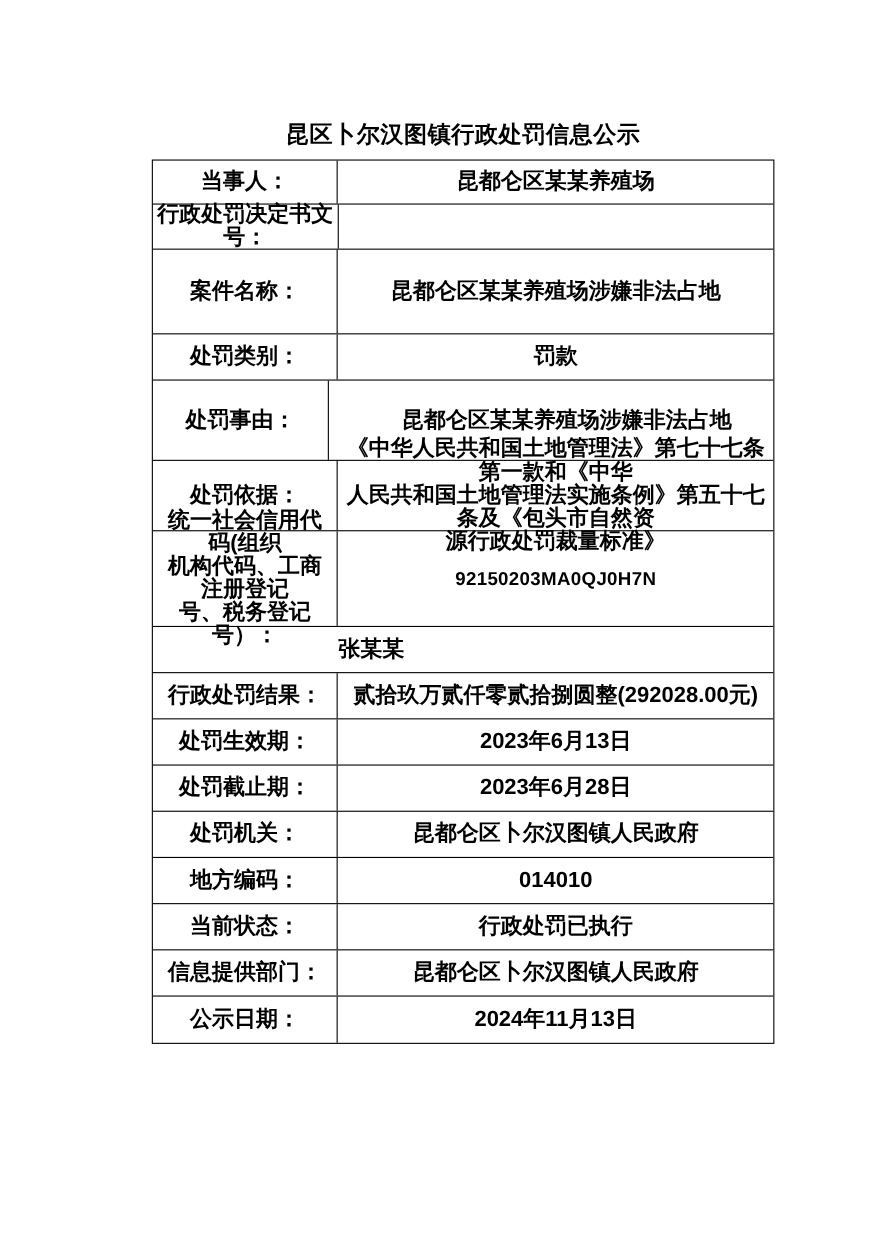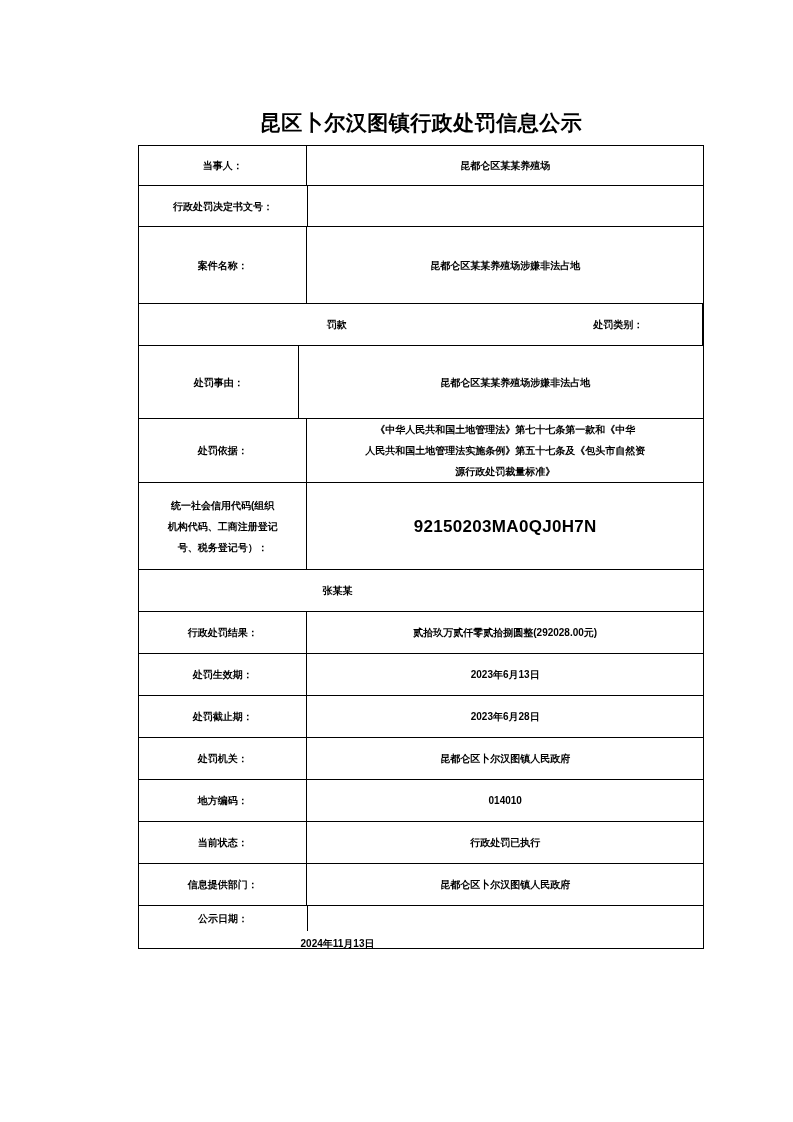--- a/index.html
+++ b/index.html
@@ -36,31 +36,30 @@
     border: 1px solid #000000;
     box-sizing: border-box;
   }
   .row {
     display: flex;
     box-sizing: border-box;
     border-bottom: 1px solid #000000;
   }
   .row:last-child {
     border-bottom: none;
-    flex-direction: column;
   }
   .cell {
     display: flex;
     align-items: center;
     justify-content: center;
     text-align: center;
     box-sizing: border-box;
     white-space: pre-line;
     padding: 2px 4px;
-    font-size: 10px;
+    font-size: 20px;
     line-height: 21px;
   }
   .label-cell {
     width: 169px;
     border-right: 1px solid #000000;
     font-weight: bold;
   }
   .value-cell {
     width: 397px;
     font-weight: bold;
@@ -97,22 +96,22 @@
       <div class="row r1">
         <div class="cell label-cell">行政处罚决定书文号：</div>
       </div>
 
       <div class="row r2">
         <div class="cell label-cell">案件名称：</div>
         <div class="cell value-cell">昆都仑区某某养殖场涉嫌非法占地</div>
       </div>
 
       <div class="row r3">
+        <div class="cell label-cell">处罚类别：</div>
         <div class="cell value-cell">罚款</div>
-        <div class="cell label-cell">处罚类别：</div>
       </div>
 
       <div class="row r4">
         <div class="cell label-cell">处罚事由：</div>
         <div class="cell value-cell">昆都仑区某某养殖场涉嫌非法占地</div>
       </div>
 
       <div class="row r5">
         <div class="cell label-cell">处罚依据：</div>
         <div class="cell value-cell">《中华人民共和国土地管理法》第七十七条第一款和《中华

